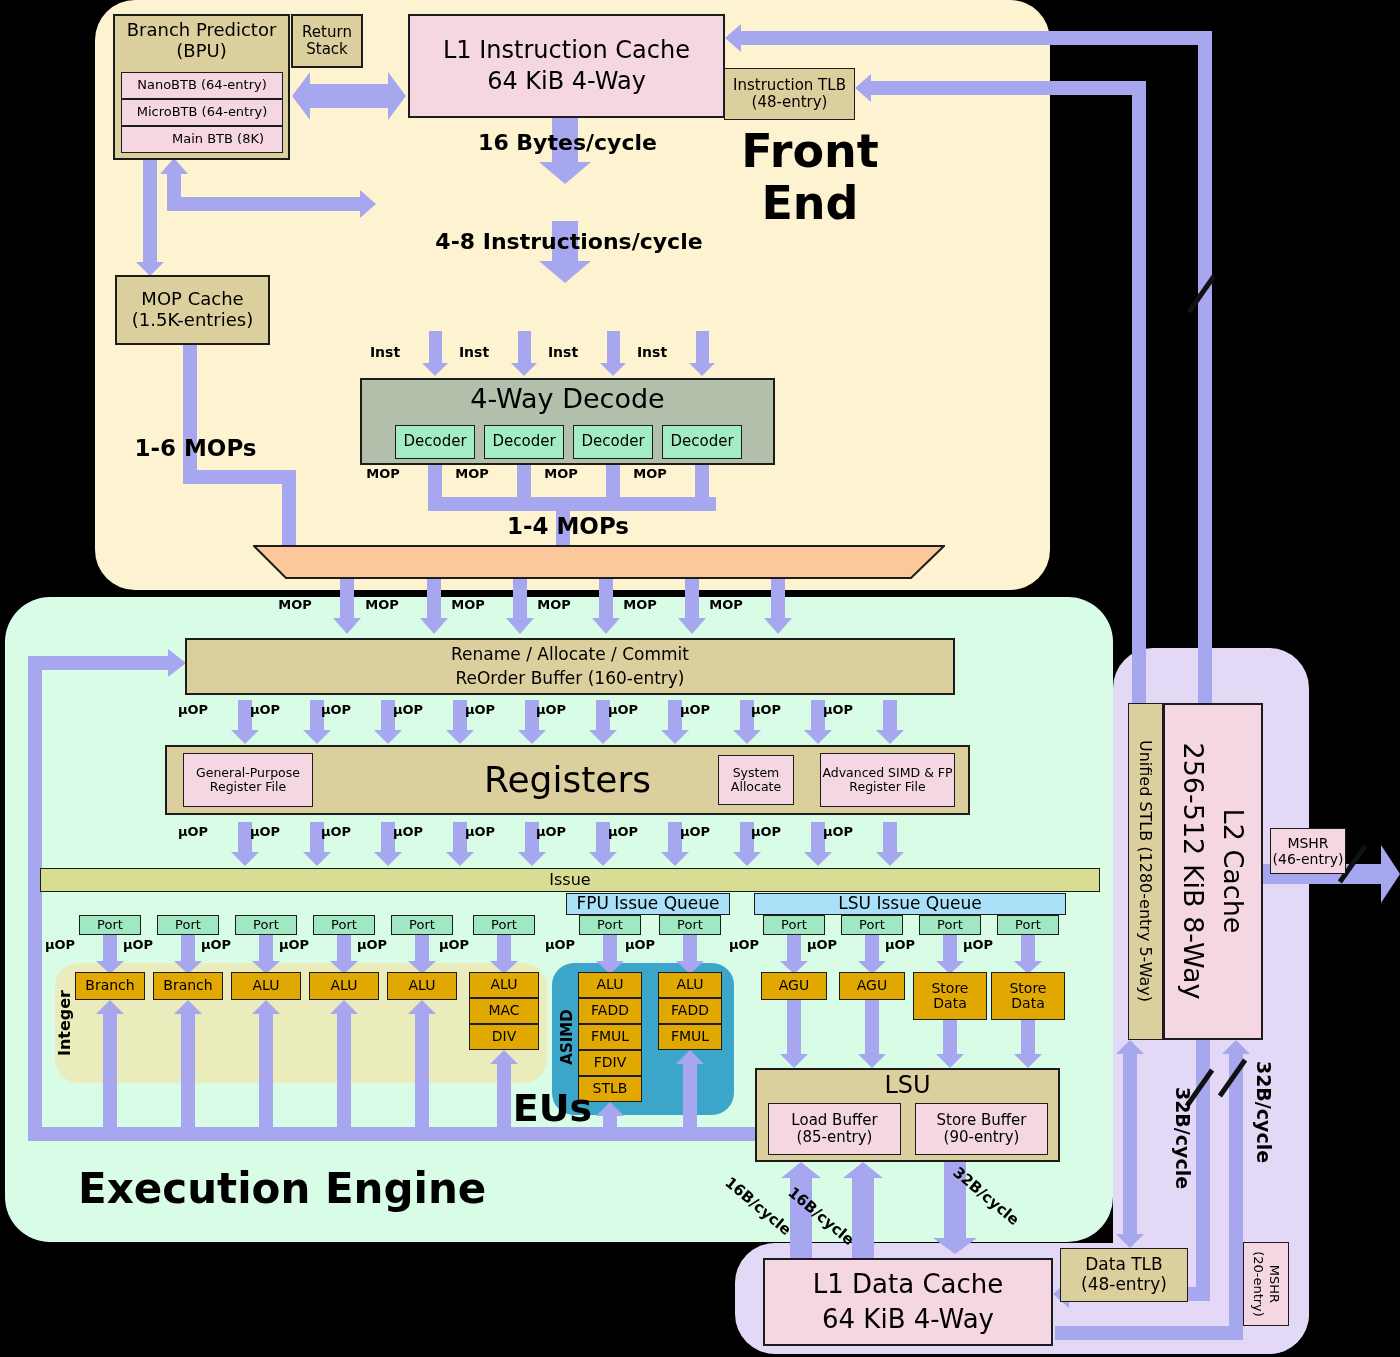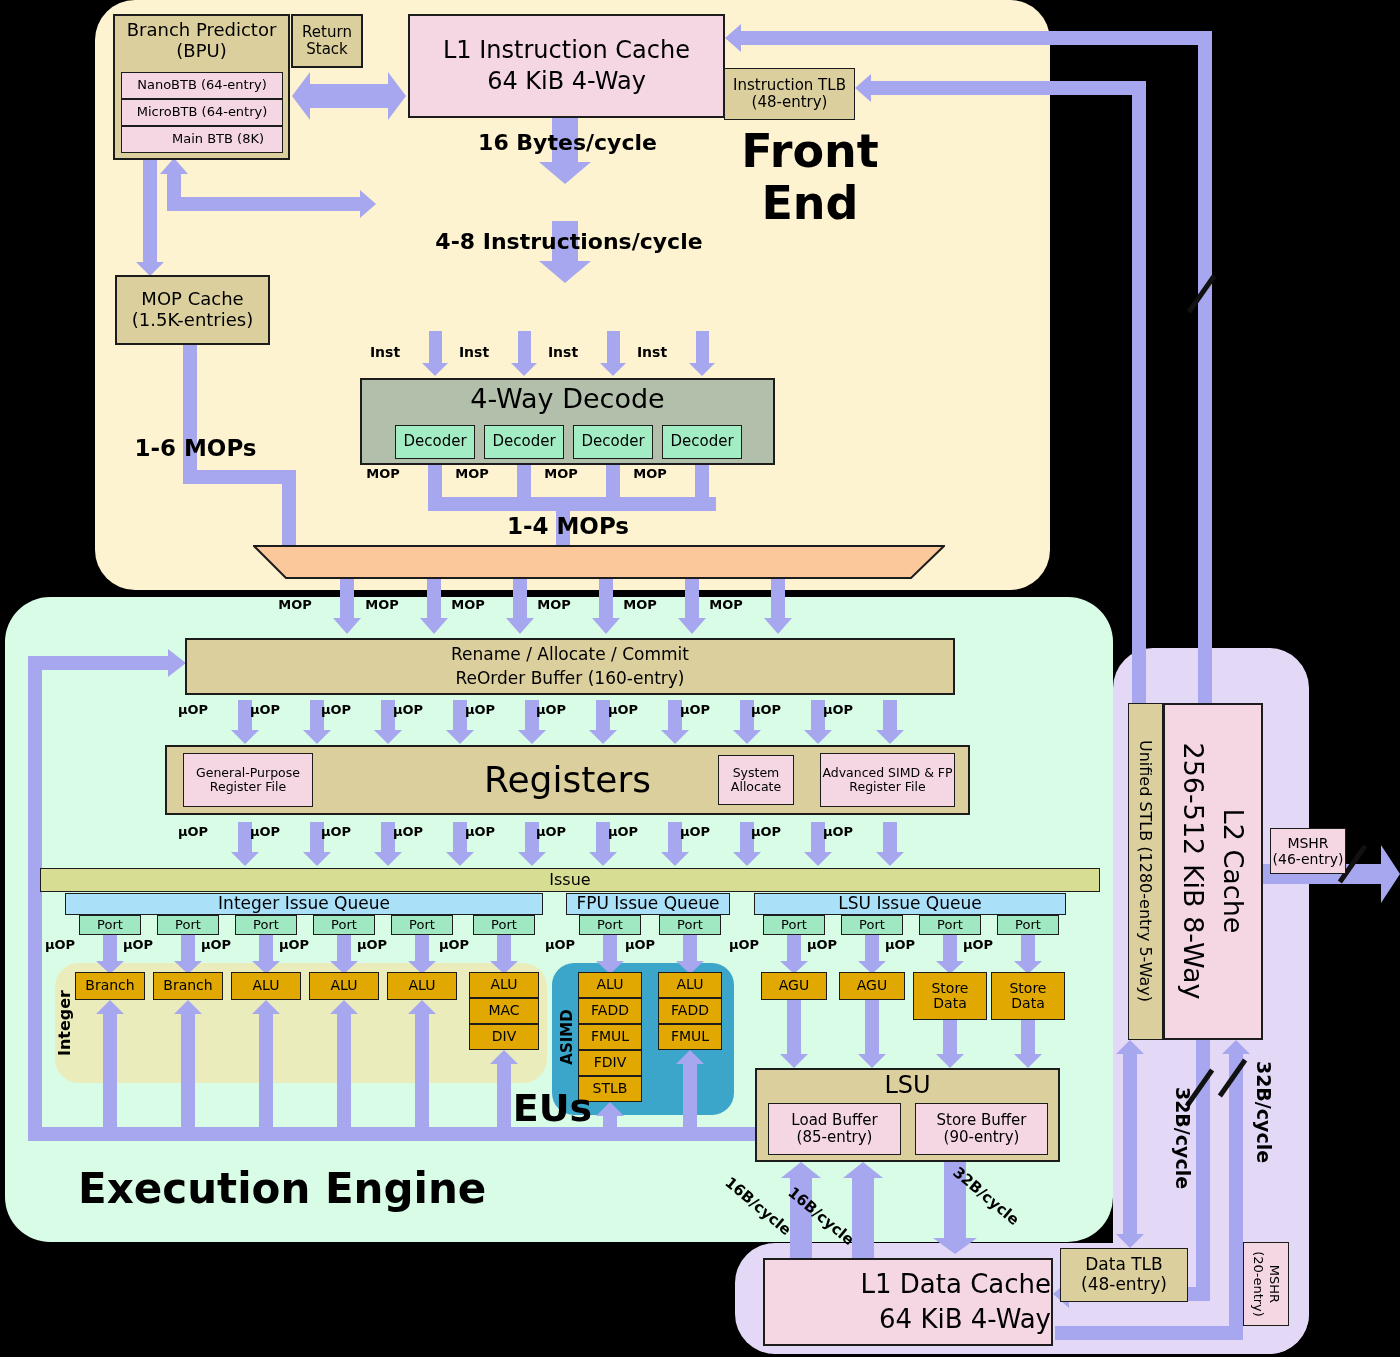--- a/index.html
+++ b/index.html
@@ -80,23 +80,20 @@
     <div>System</div>
     <div>Allocate</div>
   </div>
   <div class="box pink thin sub" style="left:820px;top:753px;width:135px;height:54px;font-size:12.5px;">
     <div>Advanced SIMD &amp; FP</div>
     <div>Register File</div>
   </div>
   <div class="box olive thin" style="left:40px;top:868px;width:1060px;height:24px;font-size:16px;">
     <div>Issue</div>
   </div>
-  <div class="box blue thin" style="left:65px;top:893px;width:478px;height:22px;font-size:17px;">
-    <div>Integer Issue Queue</div>
-  </div>
   <div class="box blue thin" style="left:566px;top:893px;width:164px;height:22px;font-size:17px;">
     <div>FPU Issue Queue</div>
   </div>
   <div class="box blue thin" style="left:754px;top:893px;width:312px;height:22px;font-size:17px;">
     <div>LSU Issue Queue</div>
   </div>
   <div class="box tan" style="left:755px;top:1068px;width:305px;height:94px;justify-content:flex-start;padding-top:2px;font-size:24px;">
     <div>LSU</div>
   </div>
   <div class="box pink thin sub" style="left:768px;top:1103px;width:133px;height:52px;font-size:15px;">
@@ -114,21 +111,21 @@
     <div>256-512 KiB 8-Way</div>
   </div>
   <div class="box tan thin" style="left:1128px;top:703px;width:35px;height:337px;"></div>
   <div class="vlab r90" style="left:977px;top:854px;width:337px;height:34px;font-weight:normal;font-size:16px;">
     <div>Unified STLB (1280-entry 5-Way)</div>
   </div>
   <div class="box pink thin" style="left:1270px;top:828px;width:76px;height:46px;font-size:14px;">
     <div>MSHR</div>
     <div>(46-entry)</div>
   </div>
-  <div class="box pink" style="left:763px;top:1258px;width:290px;height:88px;font-size:26px;line-height:1.35;align-items:flex-end;">
+  <div class="box pink" style="left:763px;top:1258px;width:290px;height:88px;font-size:26px;line-height:1.35;">
     <div>L1 Data Cache</div>
     <div>64 KiB 4-Way</div>
   </div>
   <div class="box tan thin" style="left:1060px;top:1248px;width:128px;height:54px;font-size:17px;">
     <div>Data TLB</div>
     <div>(48-entry)</div>
   </div>
   <div class="box pink thin" style="left:1243px;top:1242px;width:46px;height:84px;"></div>
   <div class="vlab r90" style="left:1224px;top:1262px;width:84px;height:44px;font-weight:normal;font-size:13px;line-height:16px;">
     <div>MSHR</div>

